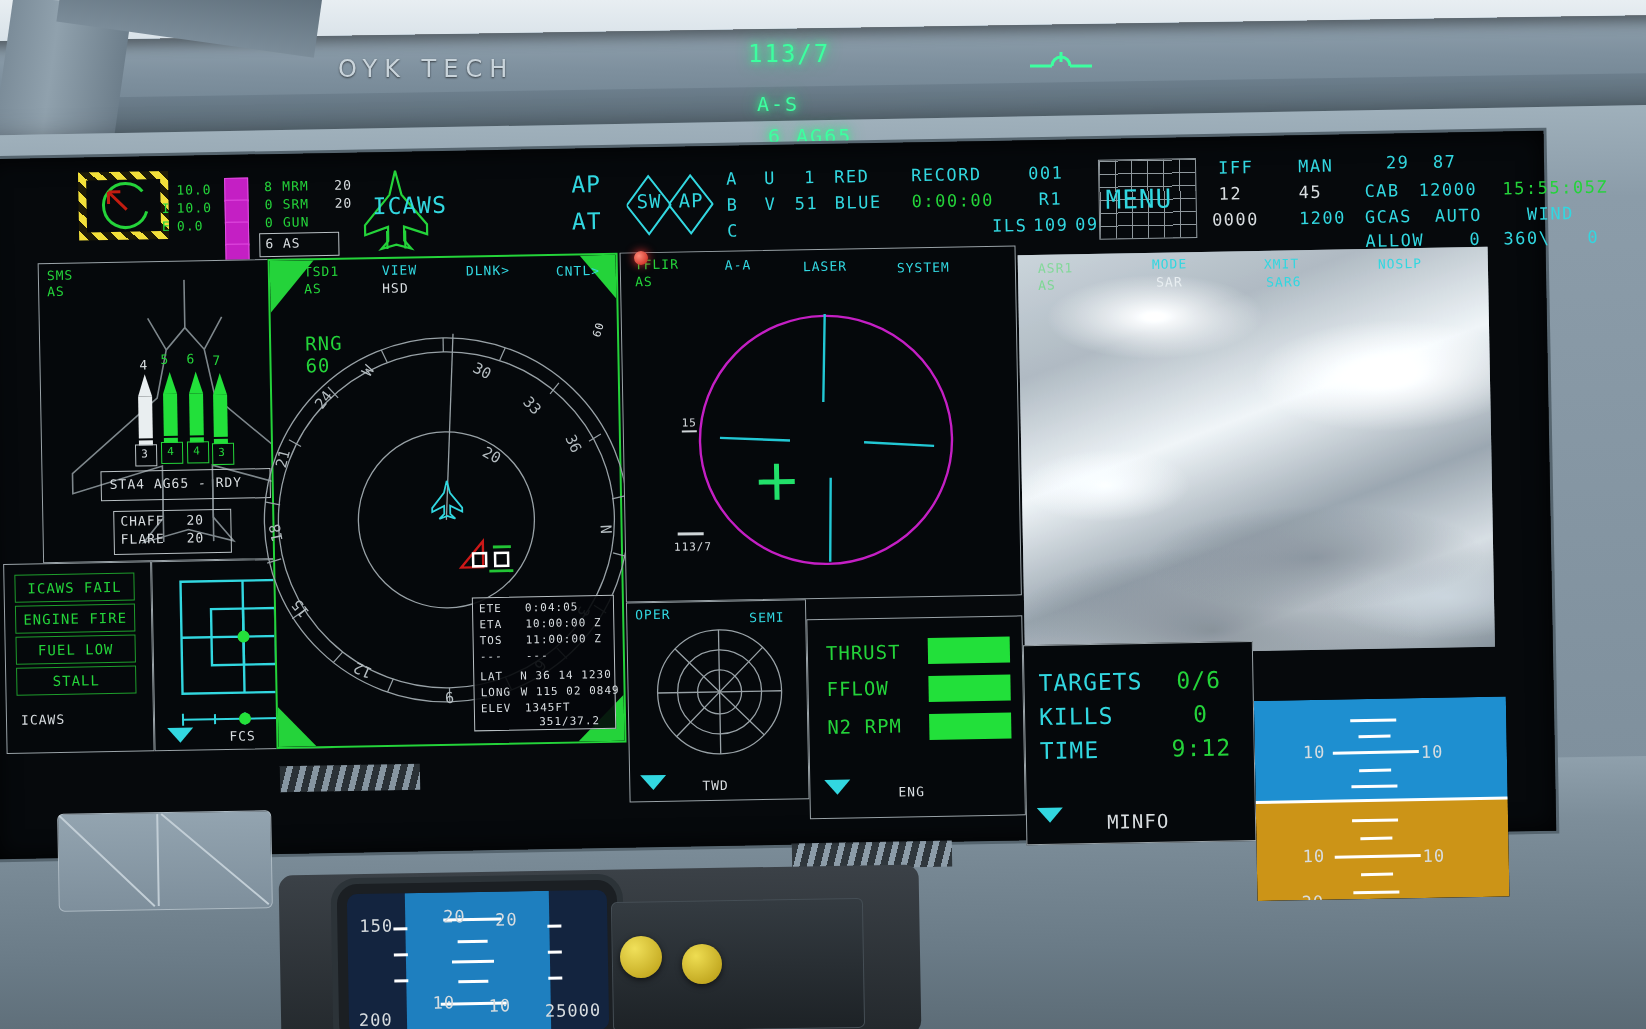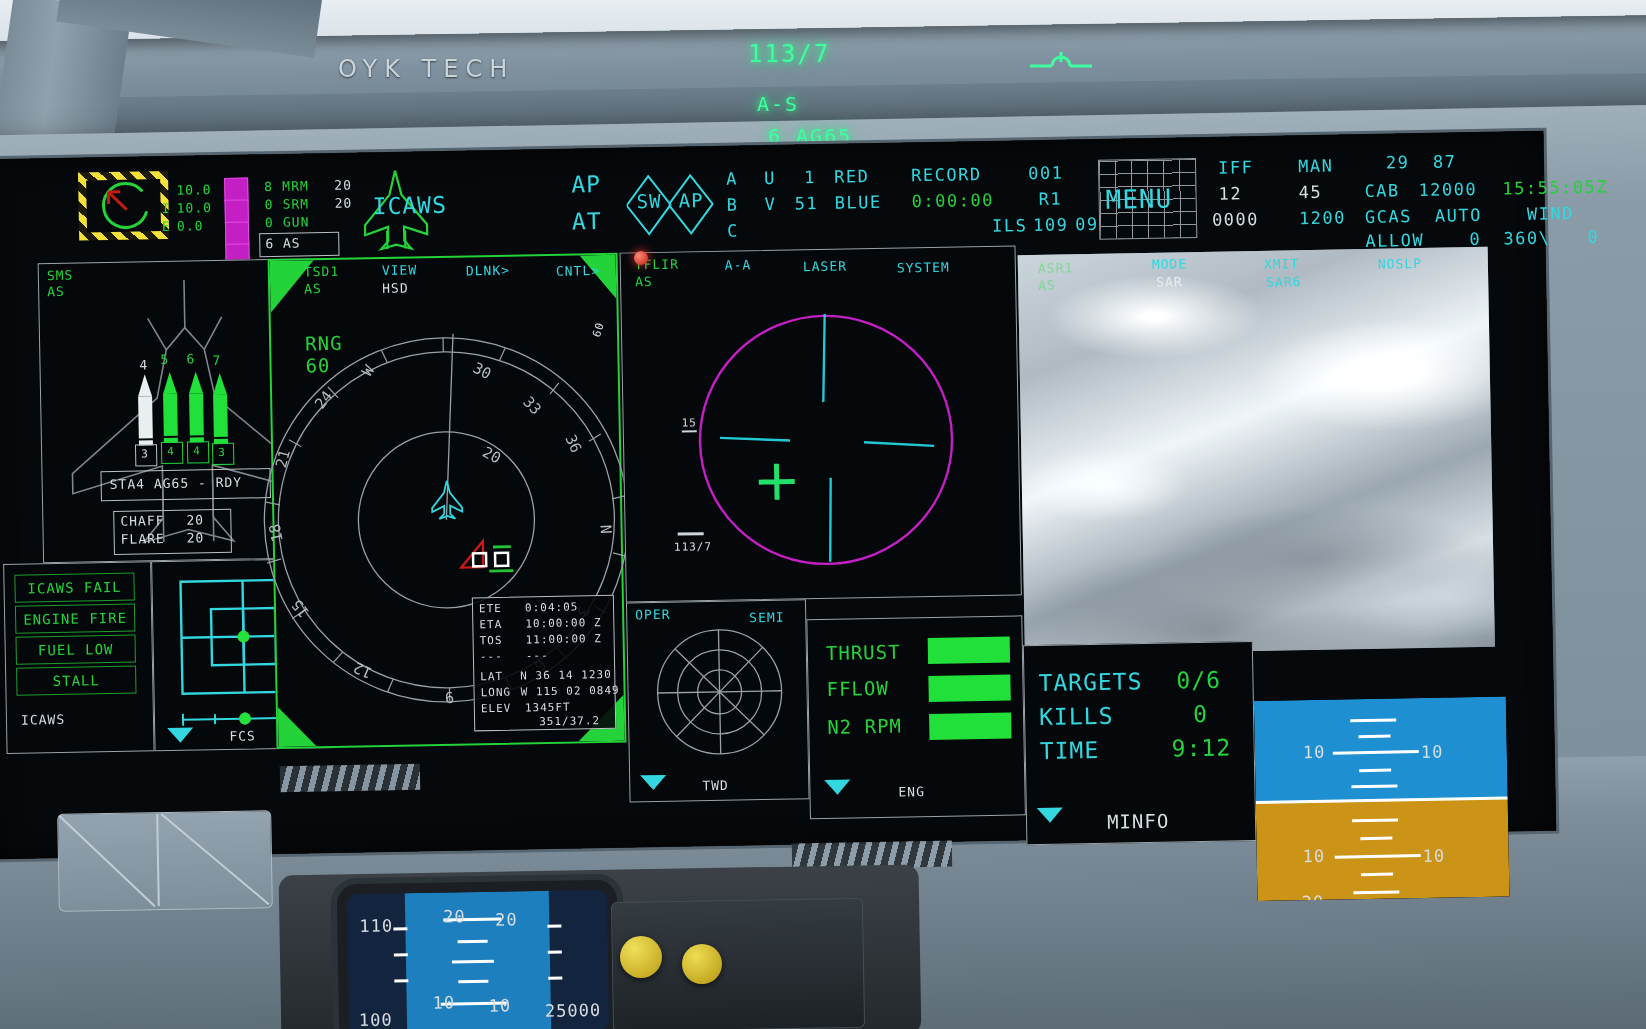--- a/index.html
+++ b/index.html
@@ -539,22 +539,22 @@
     <div class="gaugeBlue" style="left:58px;top:0;width:144px;height:140px;"></div>
     <div class="adiMark" style="left:96px;top:26px;width:58px;background:#fff;"></div>
     <div class="adiMark" style="left:110px;top:48px;width:30px;background:#fff;"></div>
     <div class="adiMark" style="left:104px;top:68px;width:42px;background:#fff;"></div>
     <div class="adiMark" style="left:110px;top:88px;width:30px;background:#fff;"></div>
     <div class="adiMark" style="left:92px;top:110px;width:66px;background:#fff;"></div>
     <div class="lbl sm w" style="left:96px;top:14px;font-size:17px;">20</div>
     <div class="lbl sm w" style="left:148px;top:18px;font-size:17px;">20</div>
     <div class="lbl sm w" style="left:84px;top:100px;font-size:17px;">10</div>
     <div class="lbl sm w" style="left:140px;top:104px;font-size:17px;">10</div>
-    <div class="lbl sm w" style="left:12px;top:22px;font-size:17px;">110</div>
-    <div class="lbl sm w" style="left:10px;top:116px;font-size:17px;">100</div>
+    <div class="lbl sm w" style="left:12px;top:22px;font-size:17px;">150</div>
+    <div class="lbl sm w" style="left:10px;top:116px;font-size:17px;">200</div>
     <div class="lbl sm w" style="left:196px;top:110px;font-size:17px;">25000</div>
     <div class="adiMark" style="left:46px;top:34px;width:14px;background:#fff;"></div>
     <div class="adiMark" style="left:46px;top:60px;width:14px;background:#fff;"></div>
     <div class="adiMark" style="left:46px;top:86px;width:14px;background:#fff;"></div>
     <div class="adiMark" style="left:200px;top:34px;width:14px;background:#fff;"></div>
     <div class="adiMark" style="left:200px;top:60px;width:14px;background:#fff;"></div>
     <div class="adiMark" style="left:200px;top:86px;width:14px;background:#fff;"></div>
   </div>
 
   <div class="btnpad" style="left:612px;top:900px;width:250px;height:128px;transform:rotate(-1deg);background:linear-gradient(180deg,#343b41,#1d2226);"></div>

